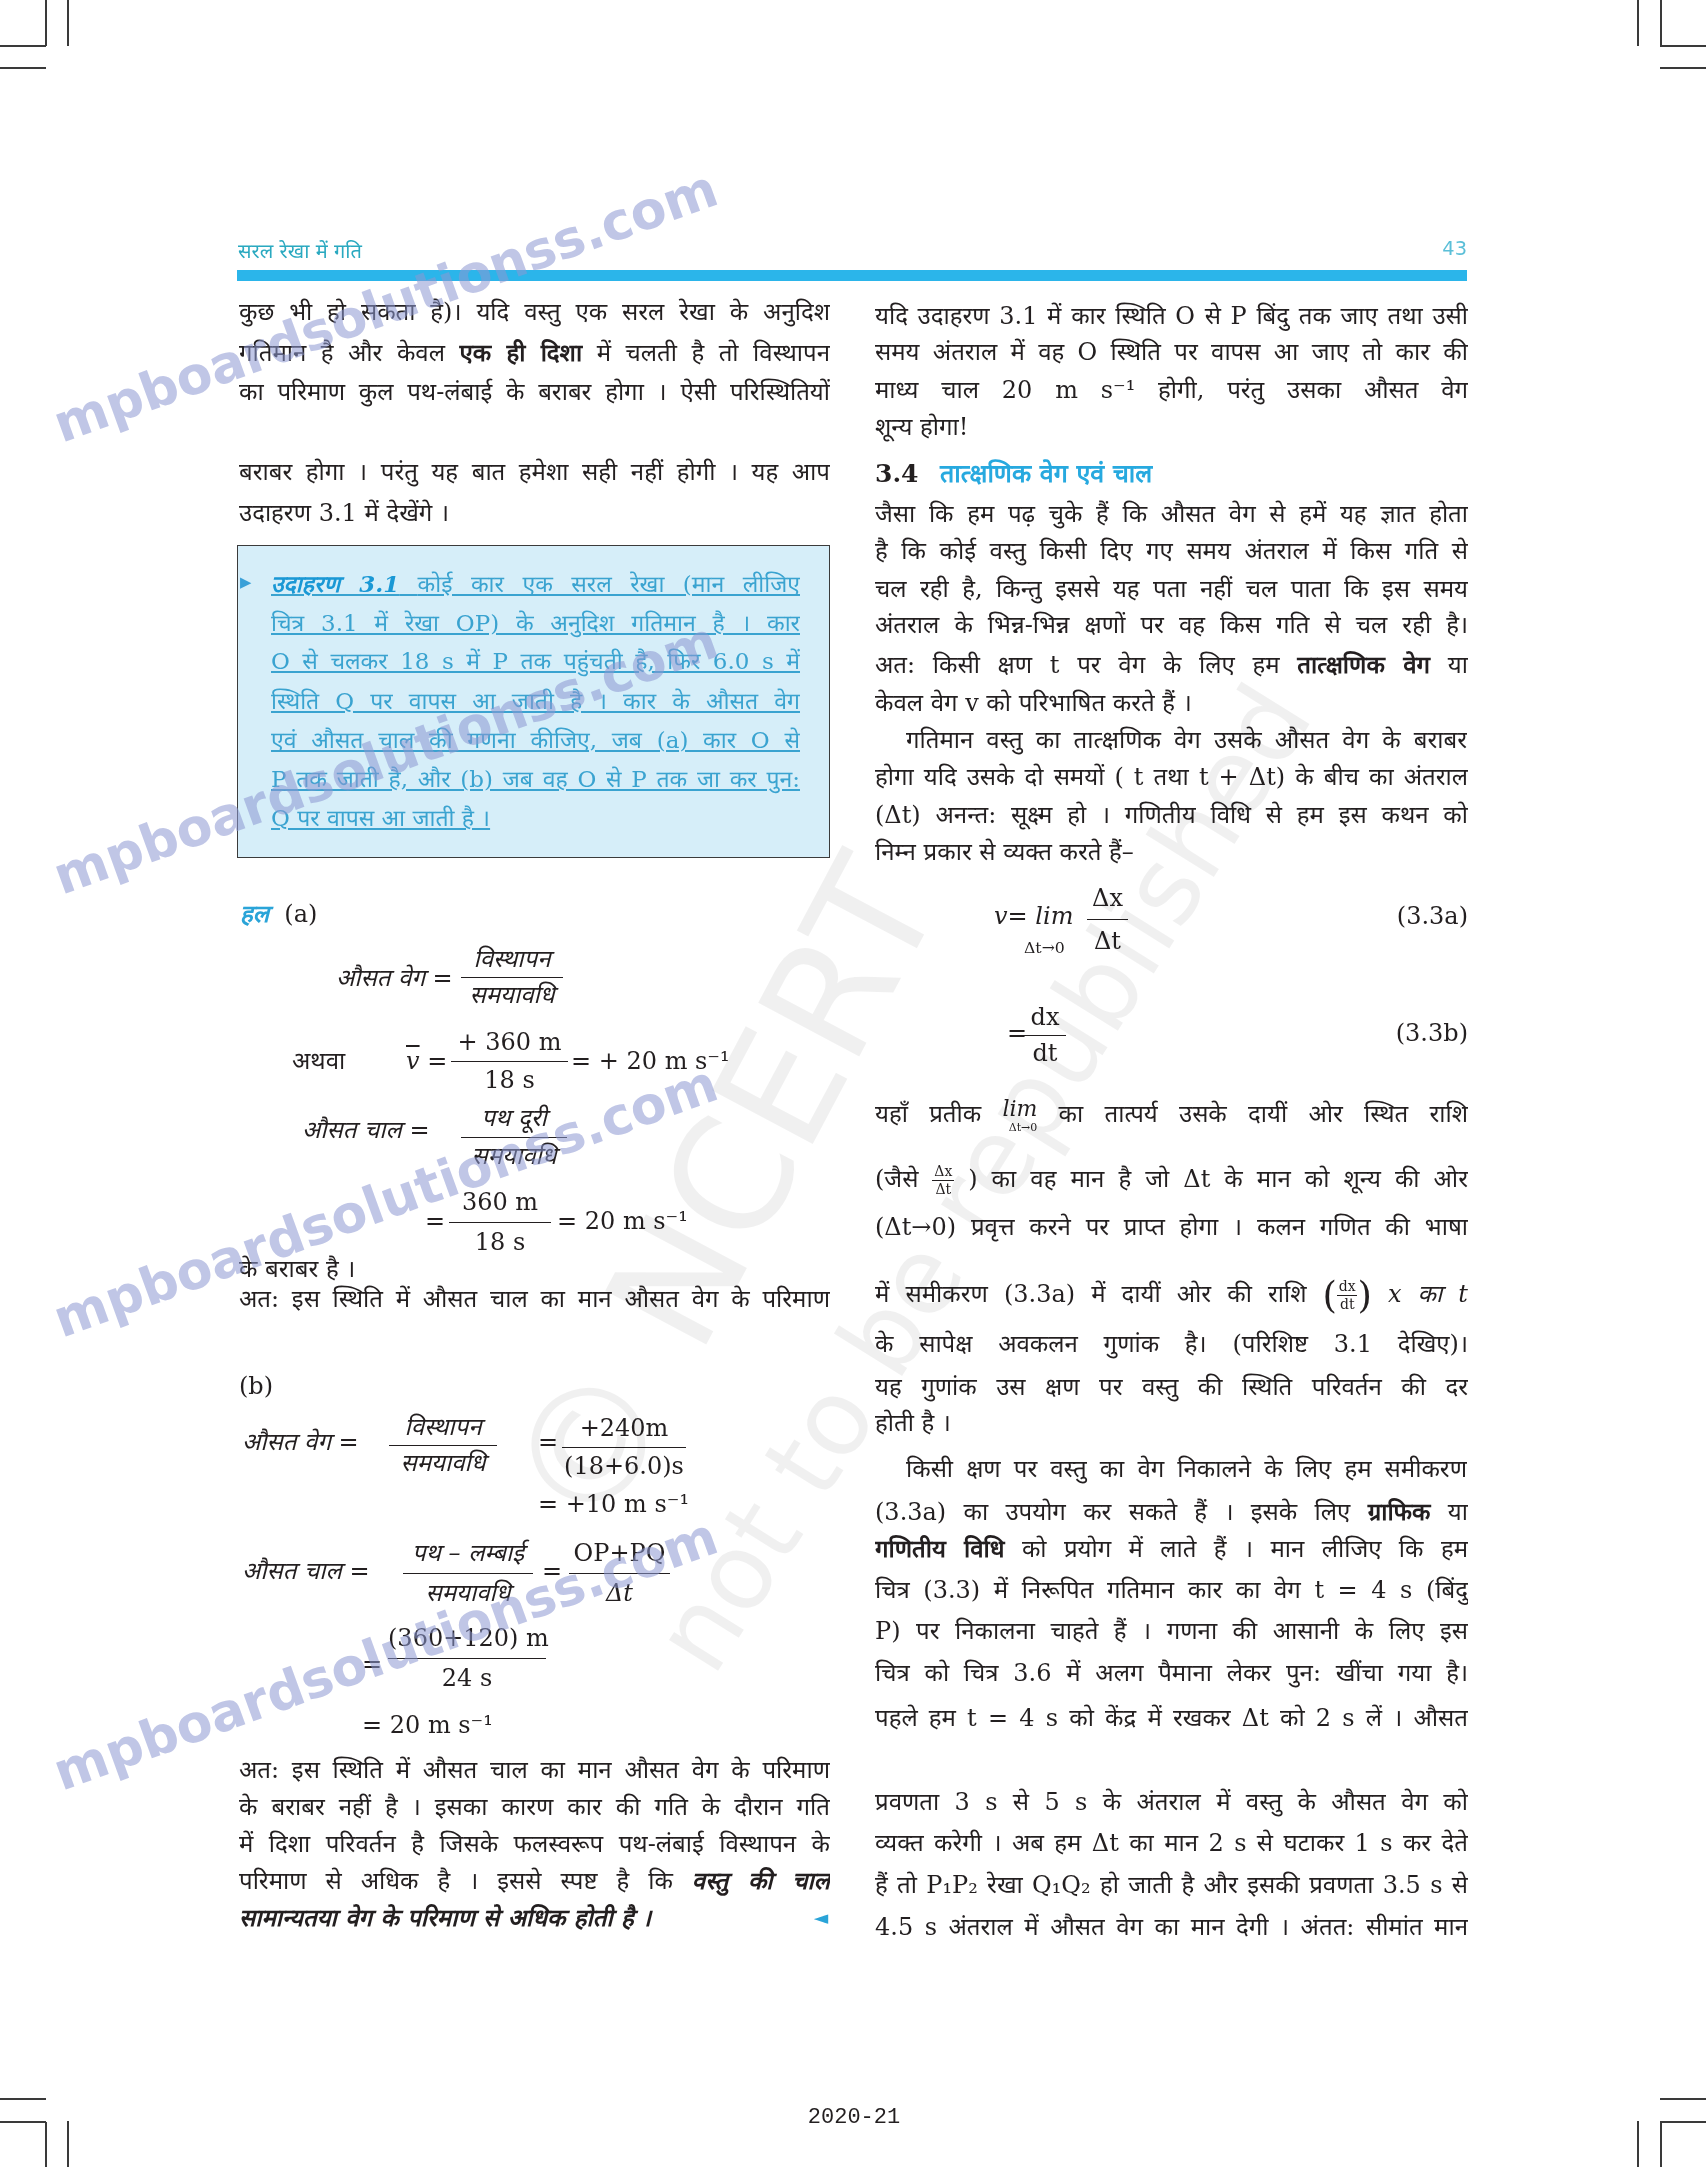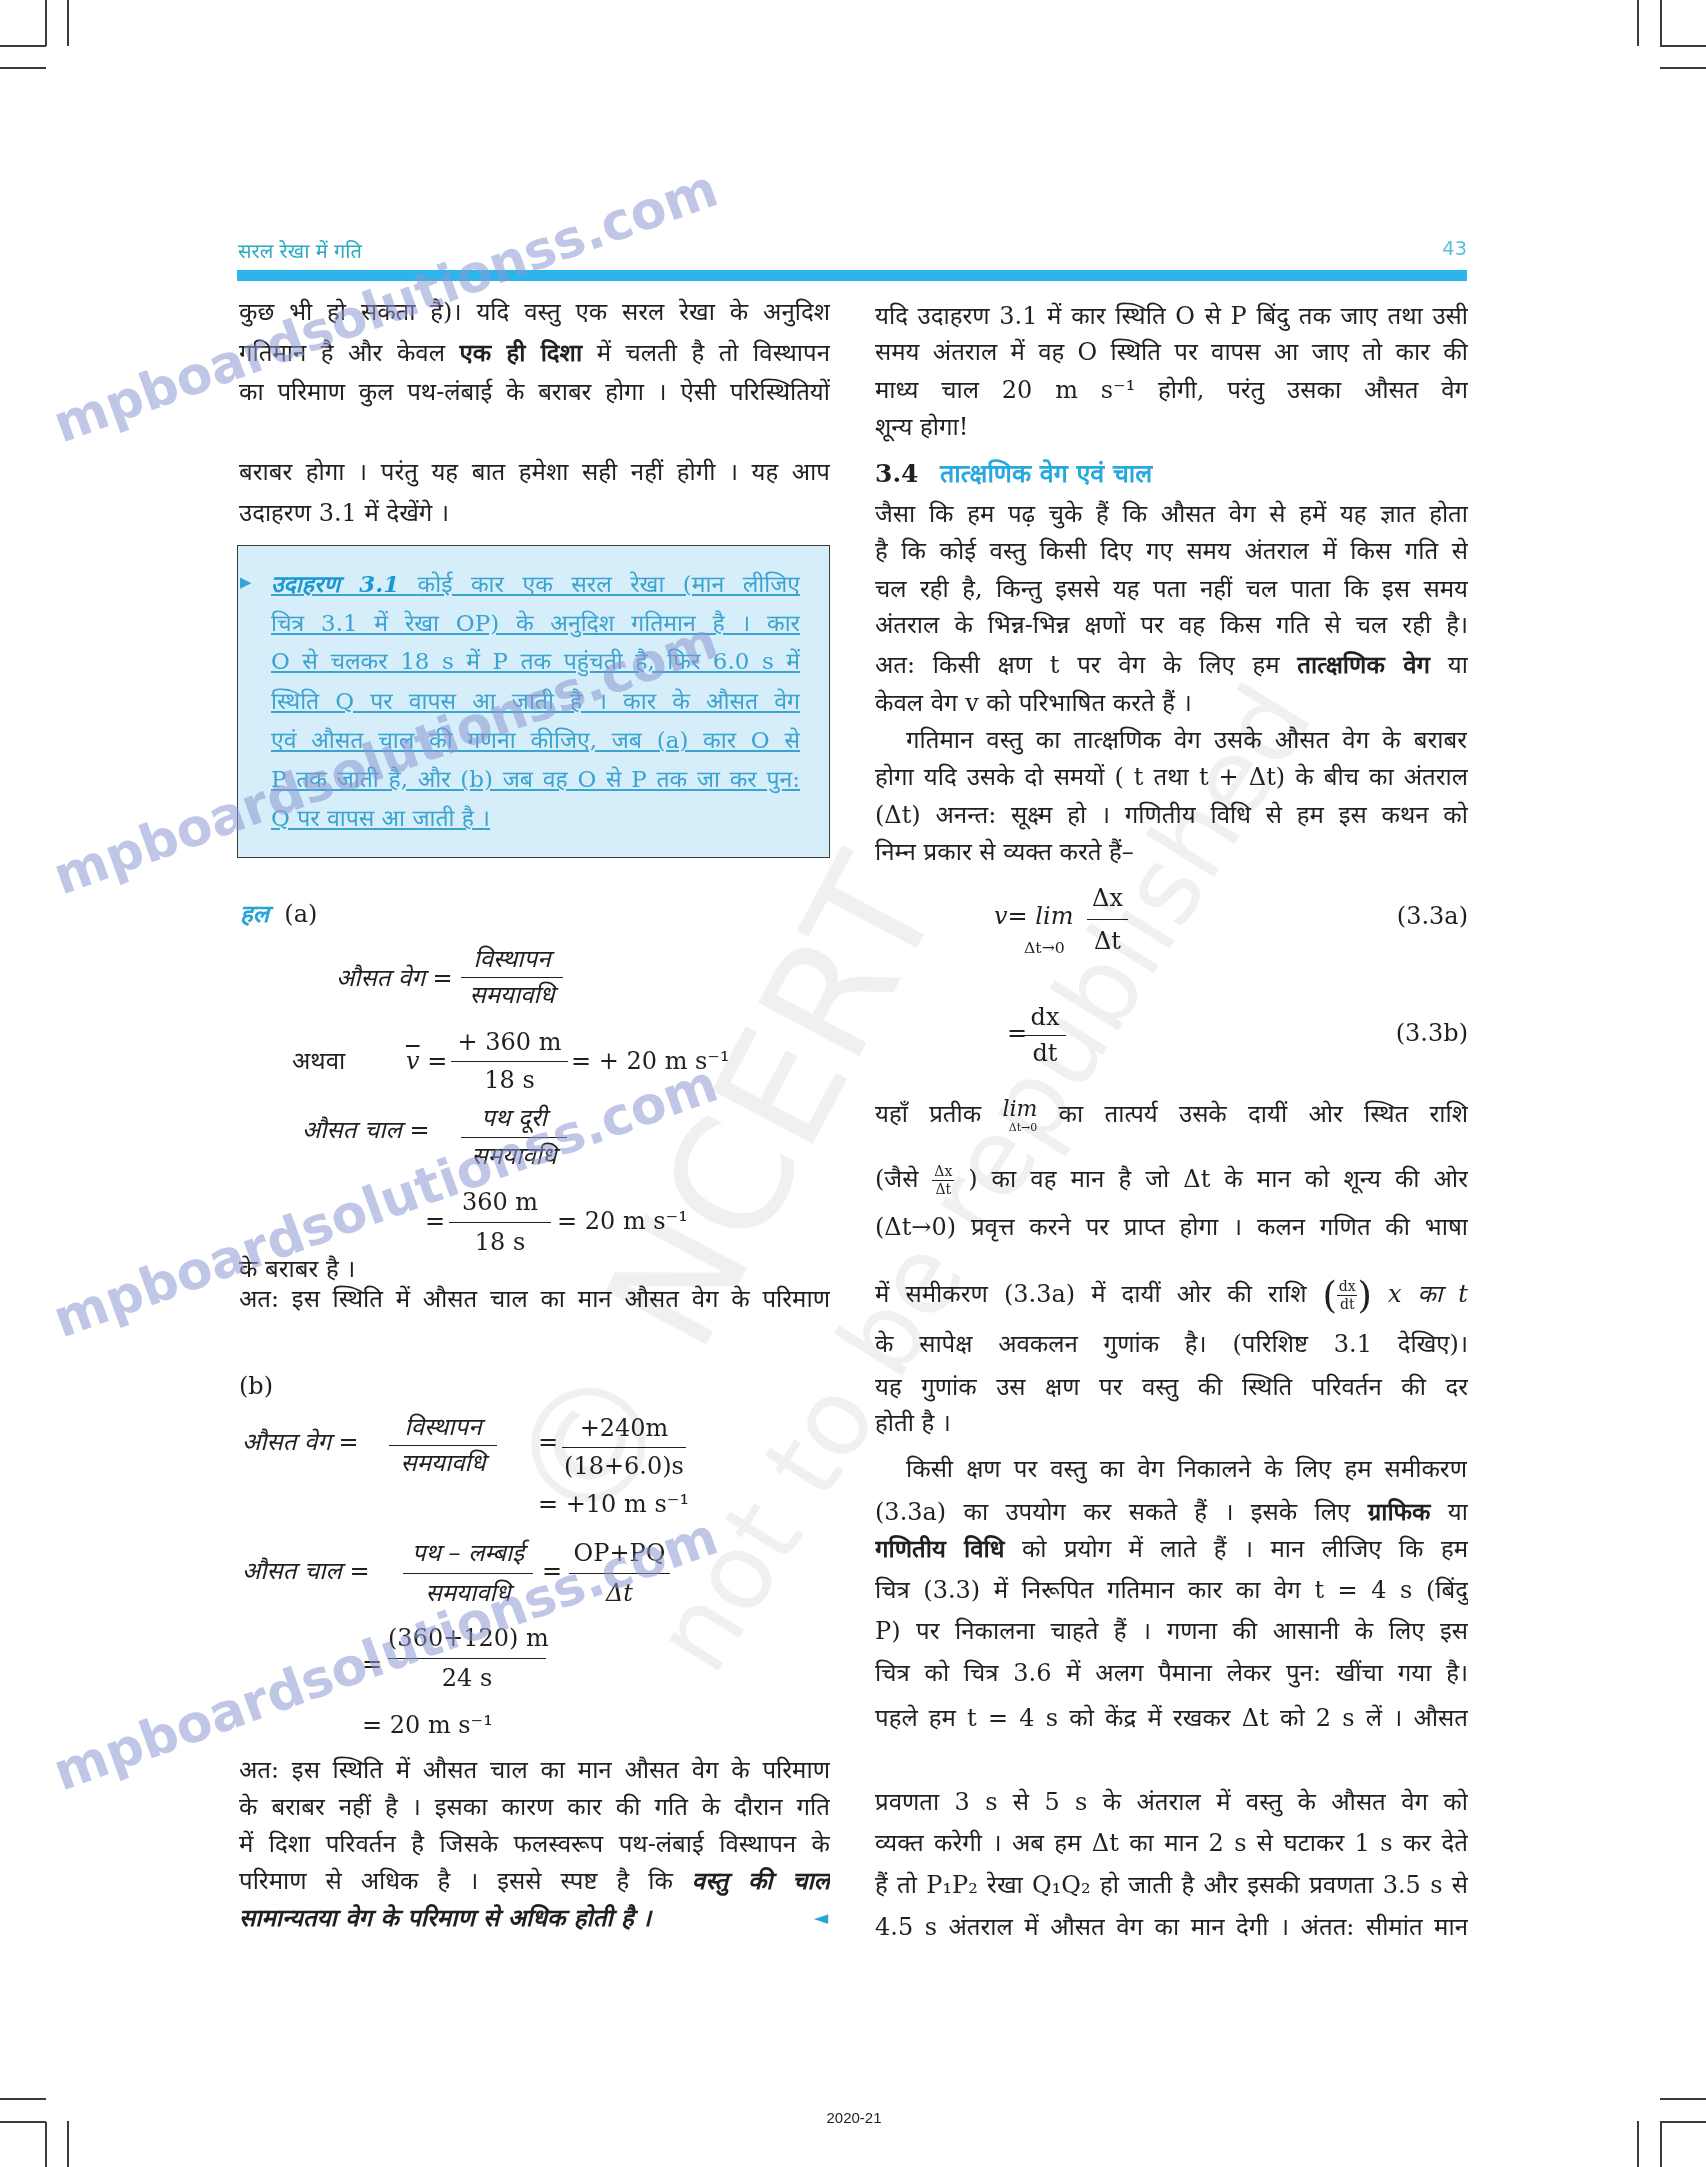--- a/index.html
+++ b/index.html
@@ -49,21 +49,21 @@
   .lim { display:inline-flex; flex-direction:column; align-items:flex-end; vertical-align:middle; line-height:1; }
   .lim .lt { font-style:italic; font-size:22px; line-height:24px; }
   .lim .ls { font-size:11px; line-height:13px; }
   .ifrac { display:inline-flex; flex-direction:column; align-items:center; vertical-align:middle; line-height:1; font-size:14px; }
   .ifrac .n { border-bottom:0.9px solid #231f20; line-height:16.6px; padding:0 1.8px; }
   .ifrac .d { line-height:16.6px; }
   .bigparen { font-size:37px; vertical-align:middle; font-weight:100; }
   #lim-sub-main { position:absolute; left:1024px; top:938px; font-size:15.7px; line-height:20px; white-space:nowrap; }
 
   
-  #footer-year { position:absolute; left:794px; width:120px; top:2106px; text-align:center; font-family:Liberation Sans, sans-serif; font-size:15px; line-height:24px; }
+  #footer-year { position:absolute; left:794px; width:120px; top:2106px; text-align:center; font-family:Liberation Mono, monospace; font-size:22px; line-height:24px; }
 
   
   .wm { position:absolute; left:67px; font-family:"DejaVu Sans", sans-serif; font-weight:bold; font-size:52px; line-height:65px; height:65px;
         color:rgba(140,152,210,0.55); transform-origin:0 100%; transform:rotate(-20deg); white-space:nowrap; pointer-events:none; }
   .ncert { position:absolute; font-family:"DejaVu Sans", sans-serif; color:rgba(0,0,0,0.06); white-space:nowrap; transform-origin:0 100%; pointer-events:none; }
 </style>
 </head>
 <body>
 
 <div id="page">

